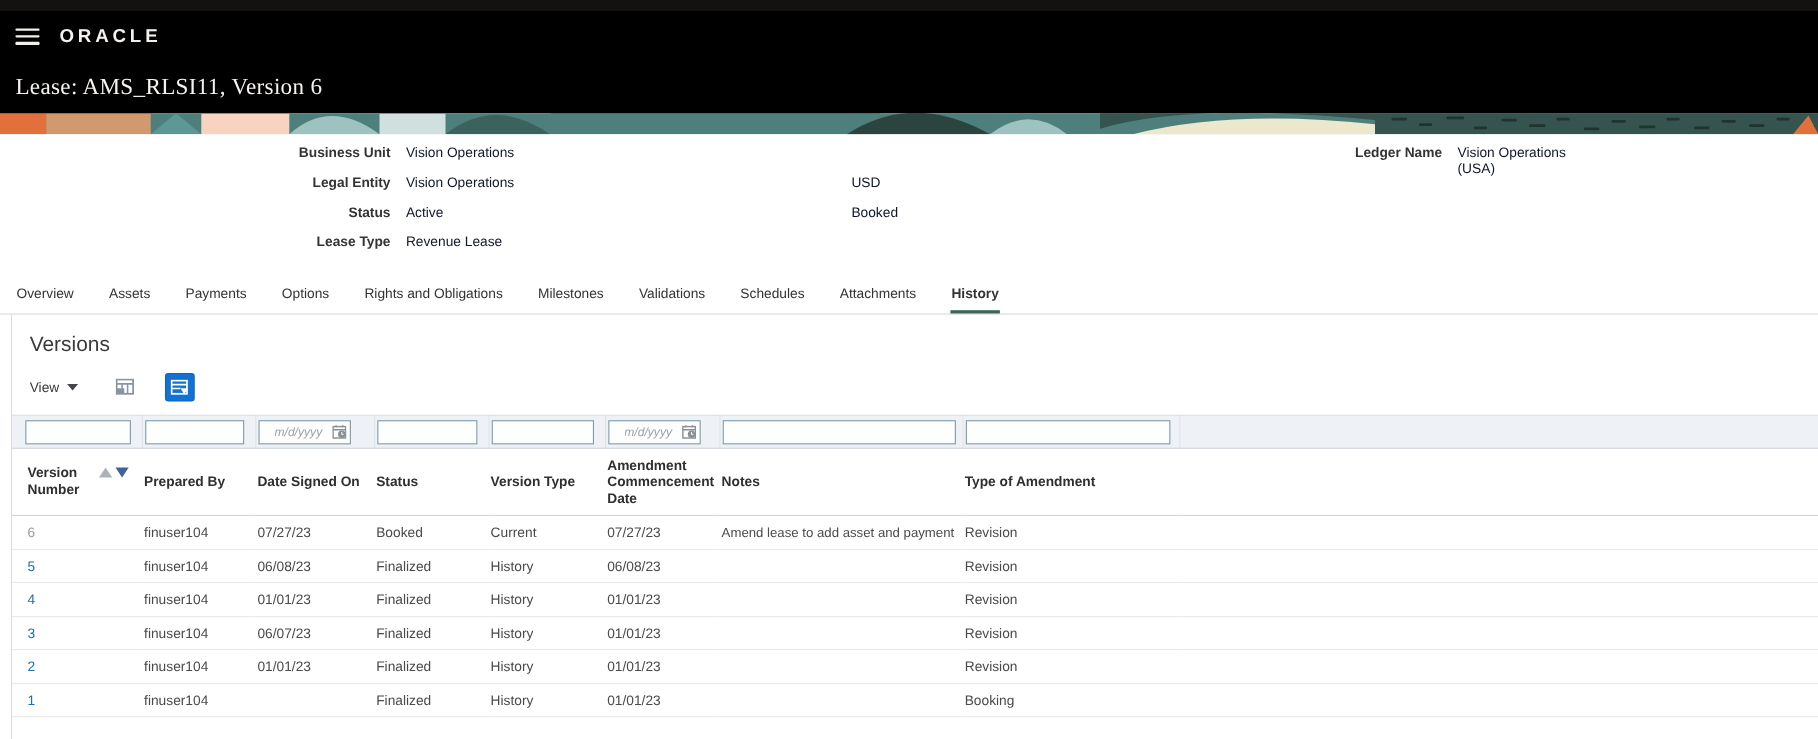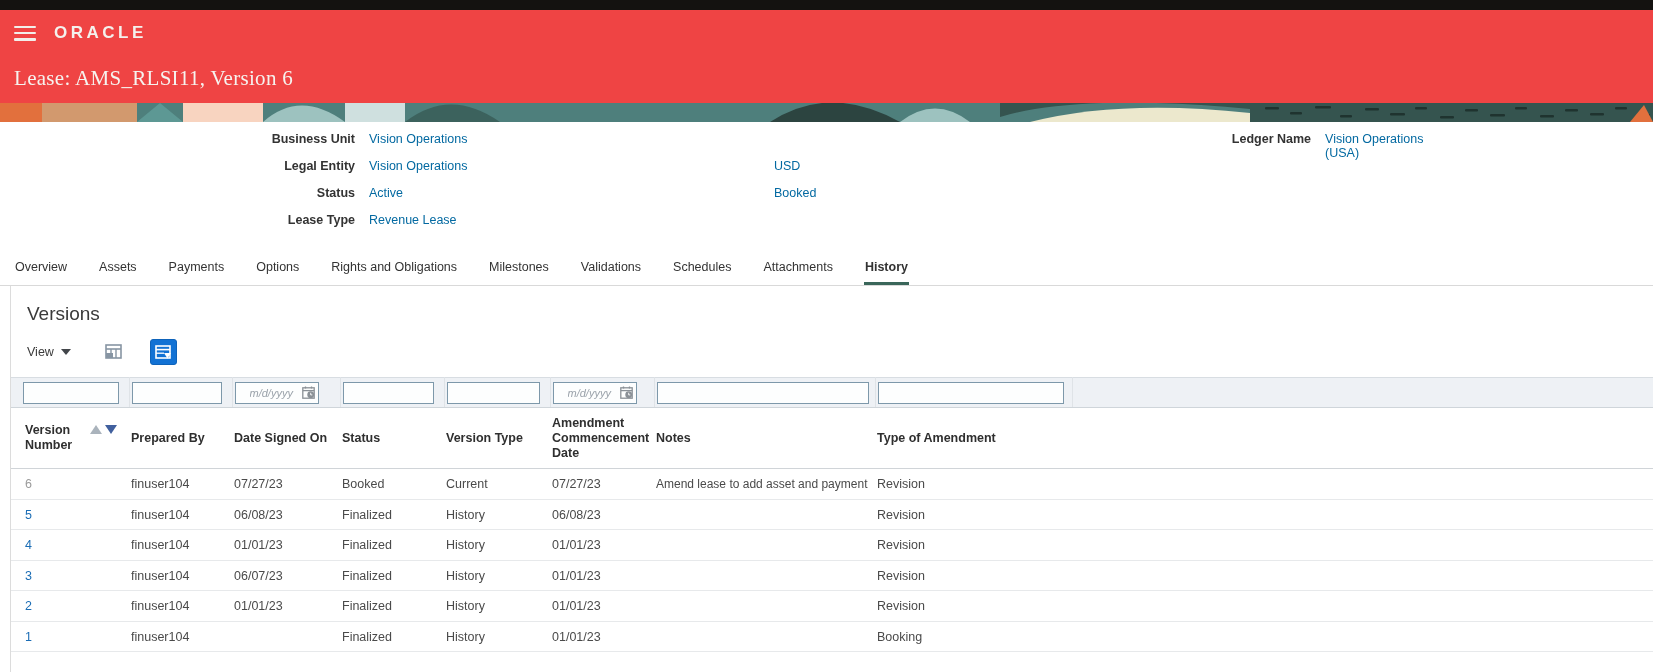--- a/index.html
+++ b/index.html
@@ -1,20 +1,20 @@
 <!DOCTYPE html>
 <html><head>
 <meta charset="utf-8">
 <style>
   * { box-sizing: border-box; margin: 0; padding: 0; }
   html, body { width: 1653px; height: 672px; overflow: hidden; background: #fff;
     font-family: "Liberation Sans", sans-serif; font-size: 12.5px; color: #4a4a4a; }
 
   
-  .topbar { height: 103px; background: #ef4444; position: relative; }
+  .topbar { height: 103px; background: #000000; position: relative; }
   .topbar-strip { height: 10px; background: #141210; }
   .brand-row { display: flex; align-items: center; padding: 10px 0 0 14px; height: 36px; }
   .hamburger { width: 22px; height: 15px; display: flex; flex-direction: column;
     justify-content: space-between; cursor: pointer; margin-right: 18px; }
   .hamburger span { display: block; height: 2.6px; background: #f2efeb; border-radius: 1px; }
   .oracle-logo { color: #f4f1ed; font-size: 17px; font-weight: bold; letter-spacing: 3.5px; cursor: pointer; }
   .page-title { position: absolute; left: 14px; top: 66px; color: #f6f3ef;
     font-family: "Liberation Serif", "DejaVu Serif", serif; font-size: 21px; letter-spacing: .3px; }
 
   
@@ -23,21 +23,21 @@
 
   
   .summary { display: flex; padding: 10px 0 8px 0; }
   .sum-col { display: flex; flex-direction: column; }
   .sum-col.left { width: 760px; }
   .sum-col.right { width: 700px; }
   .sum-row { display: flex; align-items: baseline; height: 27px; }
   .sum-label { font-weight: bold; color: #333; text-align: right; }
   .left .sum-label { width: 355px; }
   .right .sum-label { width: 555px; }
-  .sum-value { padding-left: 14px; color: #0369a1; }
+  .sum-value { padding-left: 14px; color: #0f172a; }
 
   
   .tabbar { margin-top: 6px; padding-left: 14px; border-bottom: 1px solid #d9d9d9;
     display: flex; gap: 30px; }
   .tab { padding: 6px 1px 8px 1px; color: #333; cursor: pointer; border-bottom: 3px solid transparent; }
   .tab.active { font-weight: bold; border-bottom-color: #3a665a; }
 
   
   .panel { margin-left: 10px; border-left: 1px solid #dcdcdc; min-height: 395px; position: relative; }
   .panel-title { padding: 17px 0 0 16px; font-size: 19px; color: #3a3a3a; }

